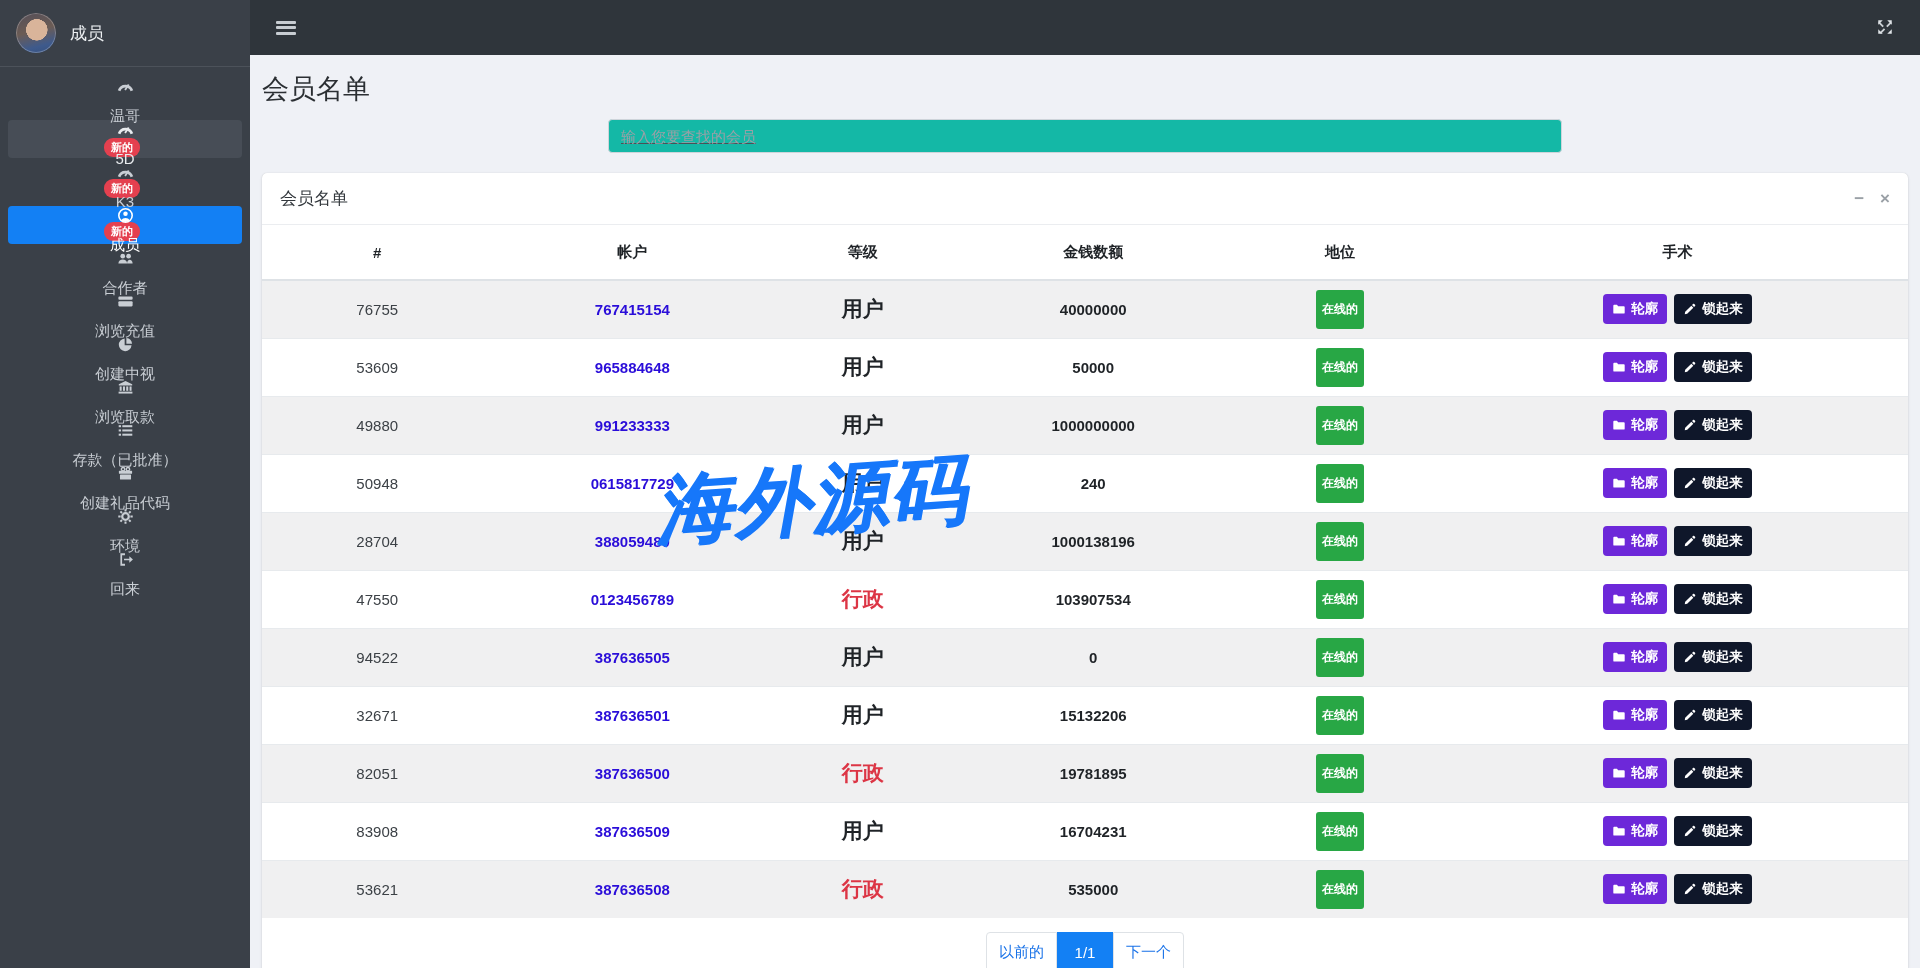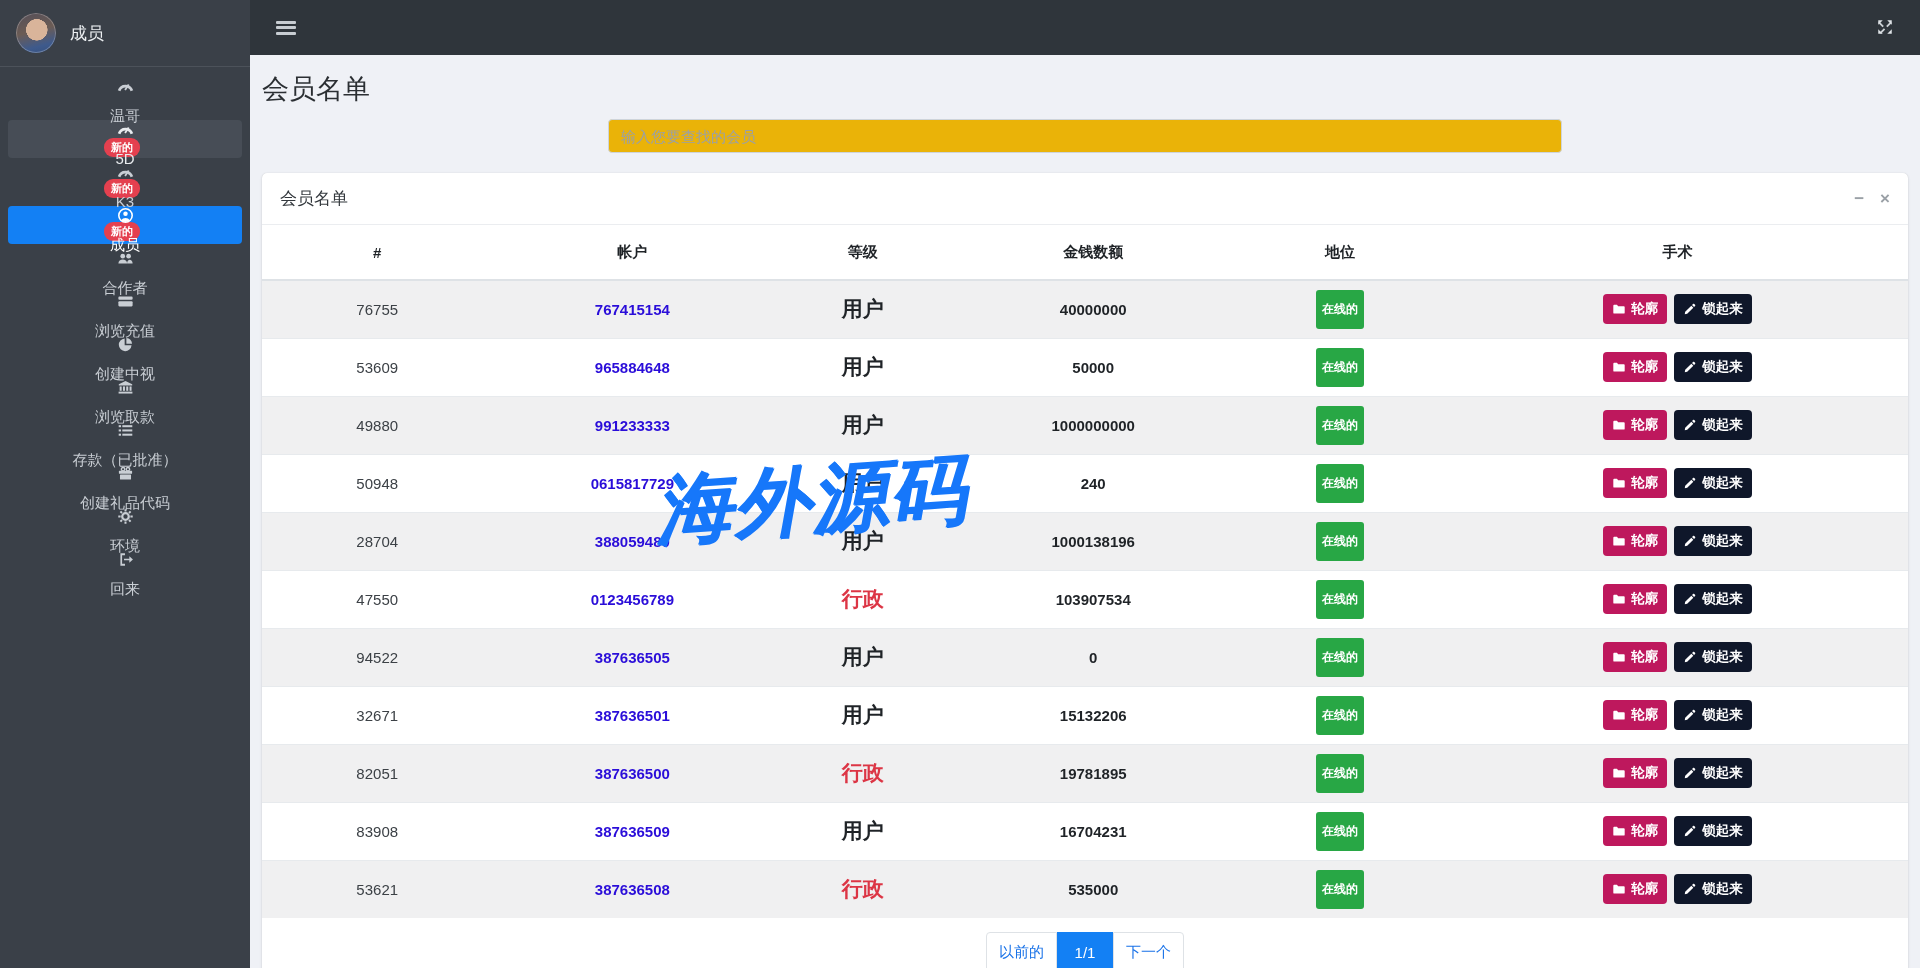--- a/index.html
+++ b/index.html
@@ -33,21 +33,21 @@
   .hamburger { width:20px; height:14px; display:flex; flex-direction:column; justify-content:space-between; cursor:pointer; }
   .hamburger span { display:block; height:3px; background:#c8cdd2; border-radius:1px; }
   .expand-btn { width:20px; height:20px; cursor:pointer; color:#dfe3e7; }
   .expand-btn svg { width:18px; height:18px; }
 
   
   .main { position:absolute; left:250px; top:55px; right:0; bottom:0; }
   .page-title { font-size:27px; font-weight:normal; color:#2b2f33; margin:16px 0 12px 12px; }
   .search-row { display:flex; justify-content:center; margin-bottom:20px; }
   .search-input { width:954px; height:34px; border:1px solid #ced4da; border-radius:4px;
-    padding:0 12px; font-size:15px; color:#495057; background:#eab308; outline:none; }
+    padding:0 12px; font-size:15px; color:#495057; background:#14b8a6; outline:none;text-decoration:underline; }
   .search-input::placeholder { color:#9aa0a6; }
 
   .card { background:#fff; margin:0 12px; border-radius:5px;
     box-shadow:0 0 1px rgba(0,0,0,.15), 0 1px 3px rgba(0,0,0,.12); }
   .card-header { display:flex; align-items:center; justify-content:space-between;
     height:52px; padding:0 18px; border-bottom:1px solid #ebedf0; }
   .card-title { font-size:17px; color:#33383d; }
   .card-tools { display:flex; gap:16px; color:#9aa0a6; }
   .tool-btn { font-size:17px; font-weight:bold; cursor:pointer; line-height:1; }
 
@@ -62,21 +62,21 @@
   .lvl { font-weight:bold; color:#1f2327; font-size:21px; }
   .lvl.admin { color:#dc3545; }
   .amount { font-weight:bold; color:#1f2327; }
   .status-badge { display:inline-block; background:#28a745; color:#fff; font-size:12px;
     font-weight:bold; padding:11px 6px; border-radius:3px; }
   .actions { display:flex; gap:7px; justify-content:center; }
   .btn { display:inline-flex; align-items:center; gap:5px; border:none; cursor:pointer;
     color:#fff; font-size:13.5px; font-weight:bold; padding:6px 9px; border-radius:4px;
     font-family:inherit; }
   .btn svg { width:14px; height:14px; }
-  .btn-blue { background:#be185d; }
+  .btn-blue { background:#6d28d9; }
   .btn-red  { background:#0f172a; }
 
   
   .watermark { position:absolute; left:655px; top:448px; width:360px; z-index:9;
     pointer-events:none; color:#1677fa; font-size:76px; font-weight:bold; font-style:italic;
     font-family:"DejaVu Serif","Liberation Serif",serif; transform:rotate(-4deg);
     letter-spacing:2px; white-space:nowrap; text-shadow:1px 1px 0 #1677fa; }
 
   
   .pagination-row { display:flex; justify-content:center; padding:14px 0 10px; }

